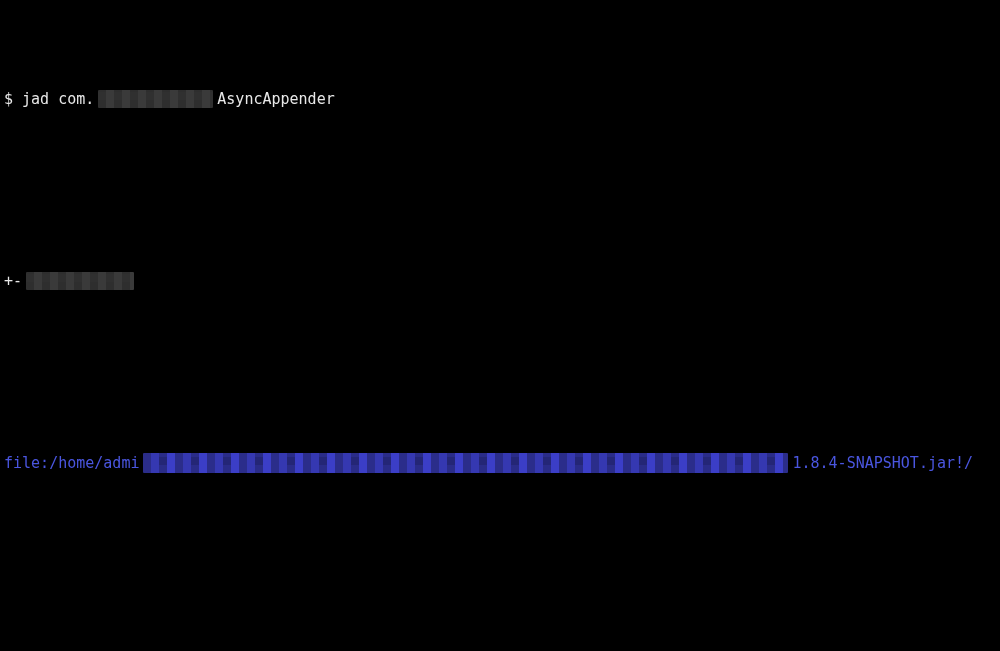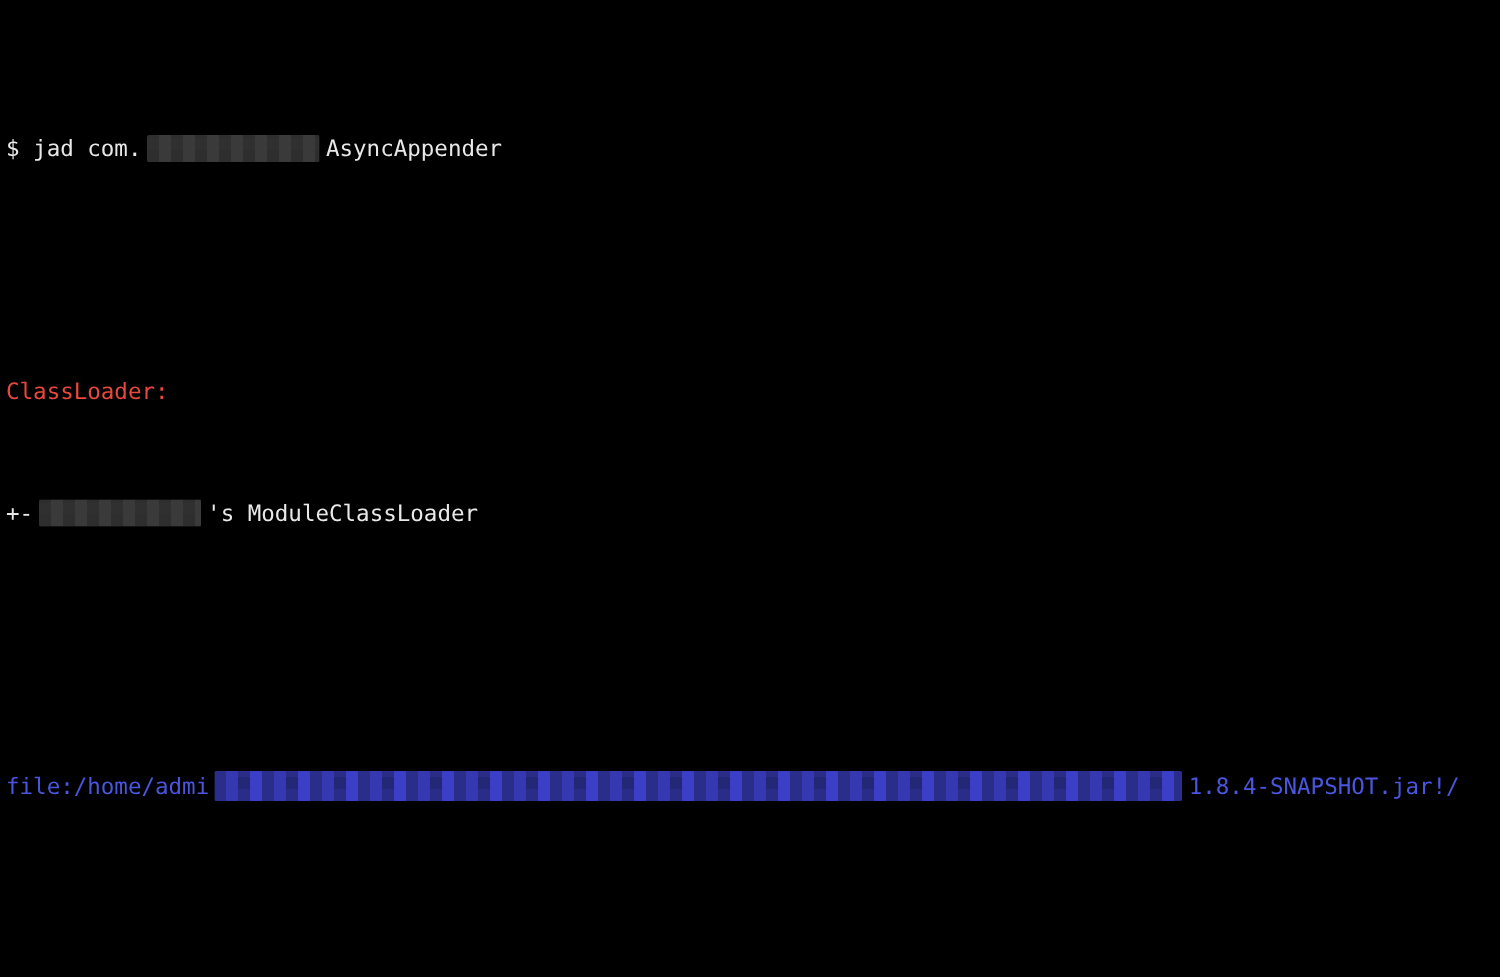--- a/index.html
+++ b/index.html
@@ -69,28 +69,24 @@
 
   <div class="line">
     <span class="white">$ </span>
     <span class="white">jad com.</span>
     <span class="mosaic mgrey" style="width:115px;"></span>
     <span class="white">AsyncAppender</span>
   </div>
 
   <div class="line" style="height:20px;"></div>
 
-  <div class="line">
-    <span class="red">ClassLoader:</span>
-  </div>
 
   <div class="line">
     <span class="white">+-</span>
     <span class="mosaic mgrey" style="width:108px;"></span>
-    <span class="white">'s ModuleClassLoader</span>
   </div>
 
   <div class="line" style="height:20px;"></div>
 
 
   <div class="line">
     <span class="blue-path">file:/home/admi</span>
     <span class="mosaic mblue" style="width:645px;"></span>
     <span class="blue-path">1.8.4-SNAPSHOT.jar!/</span>
   </div>

